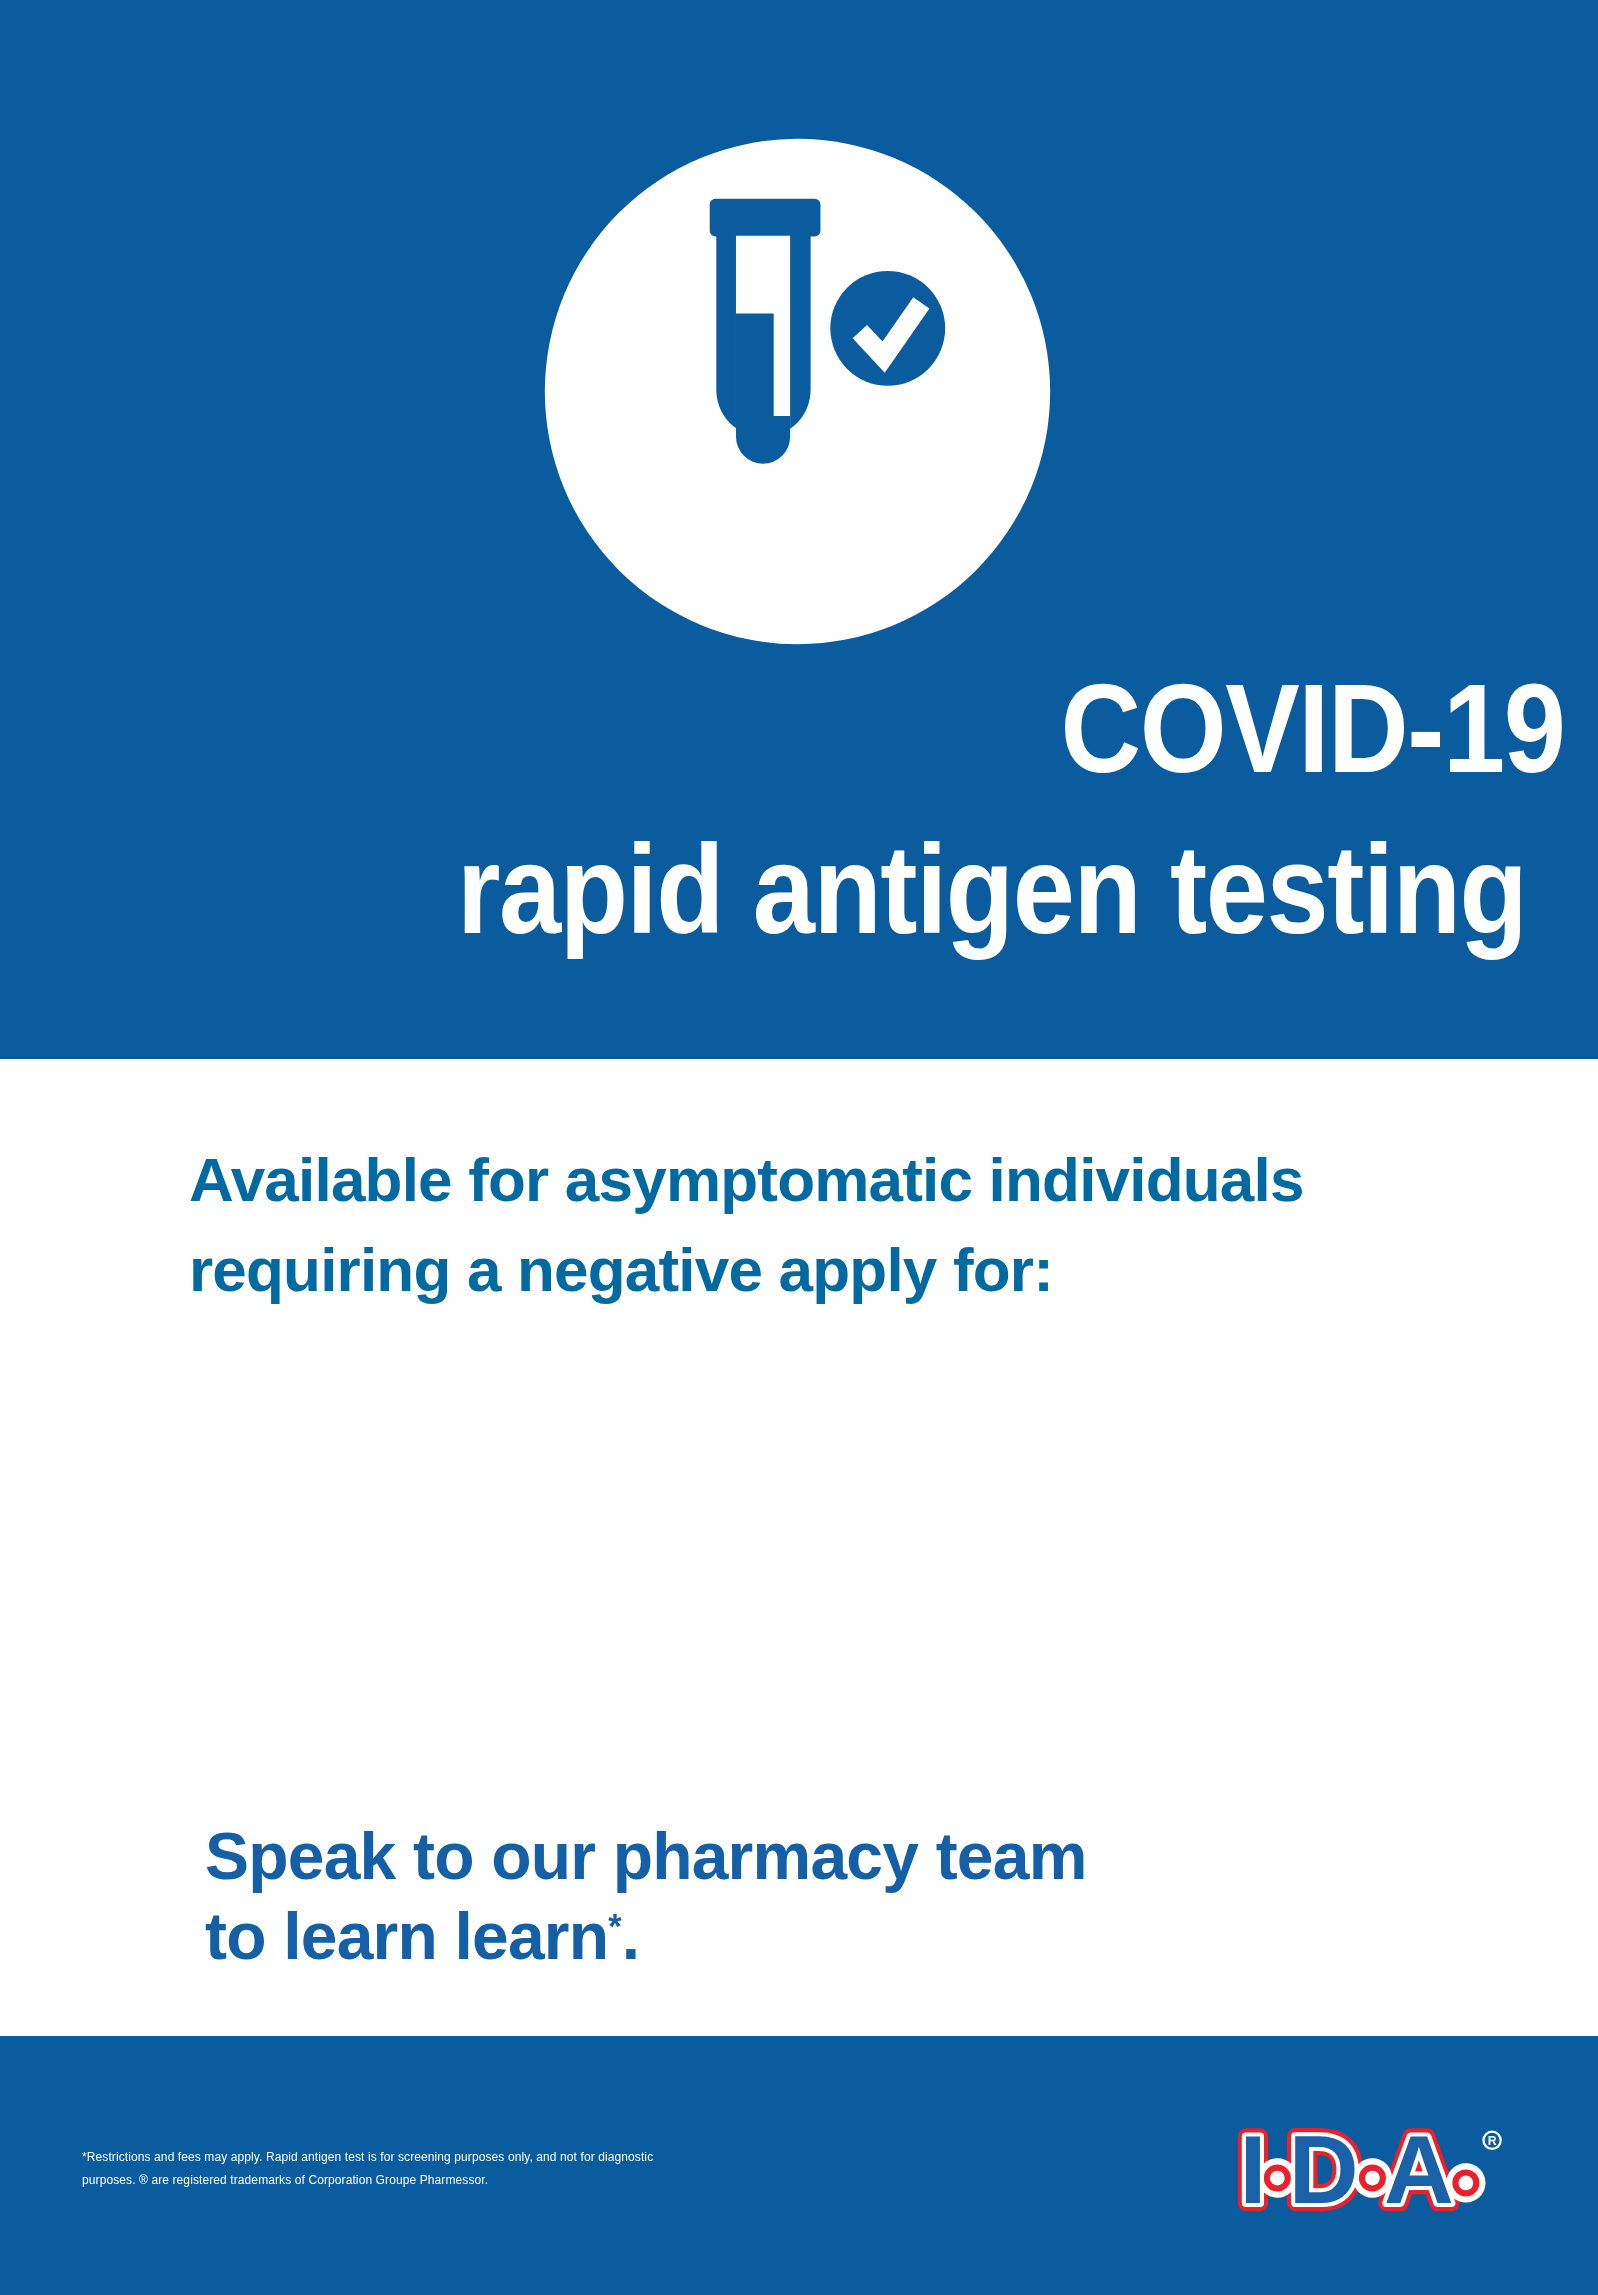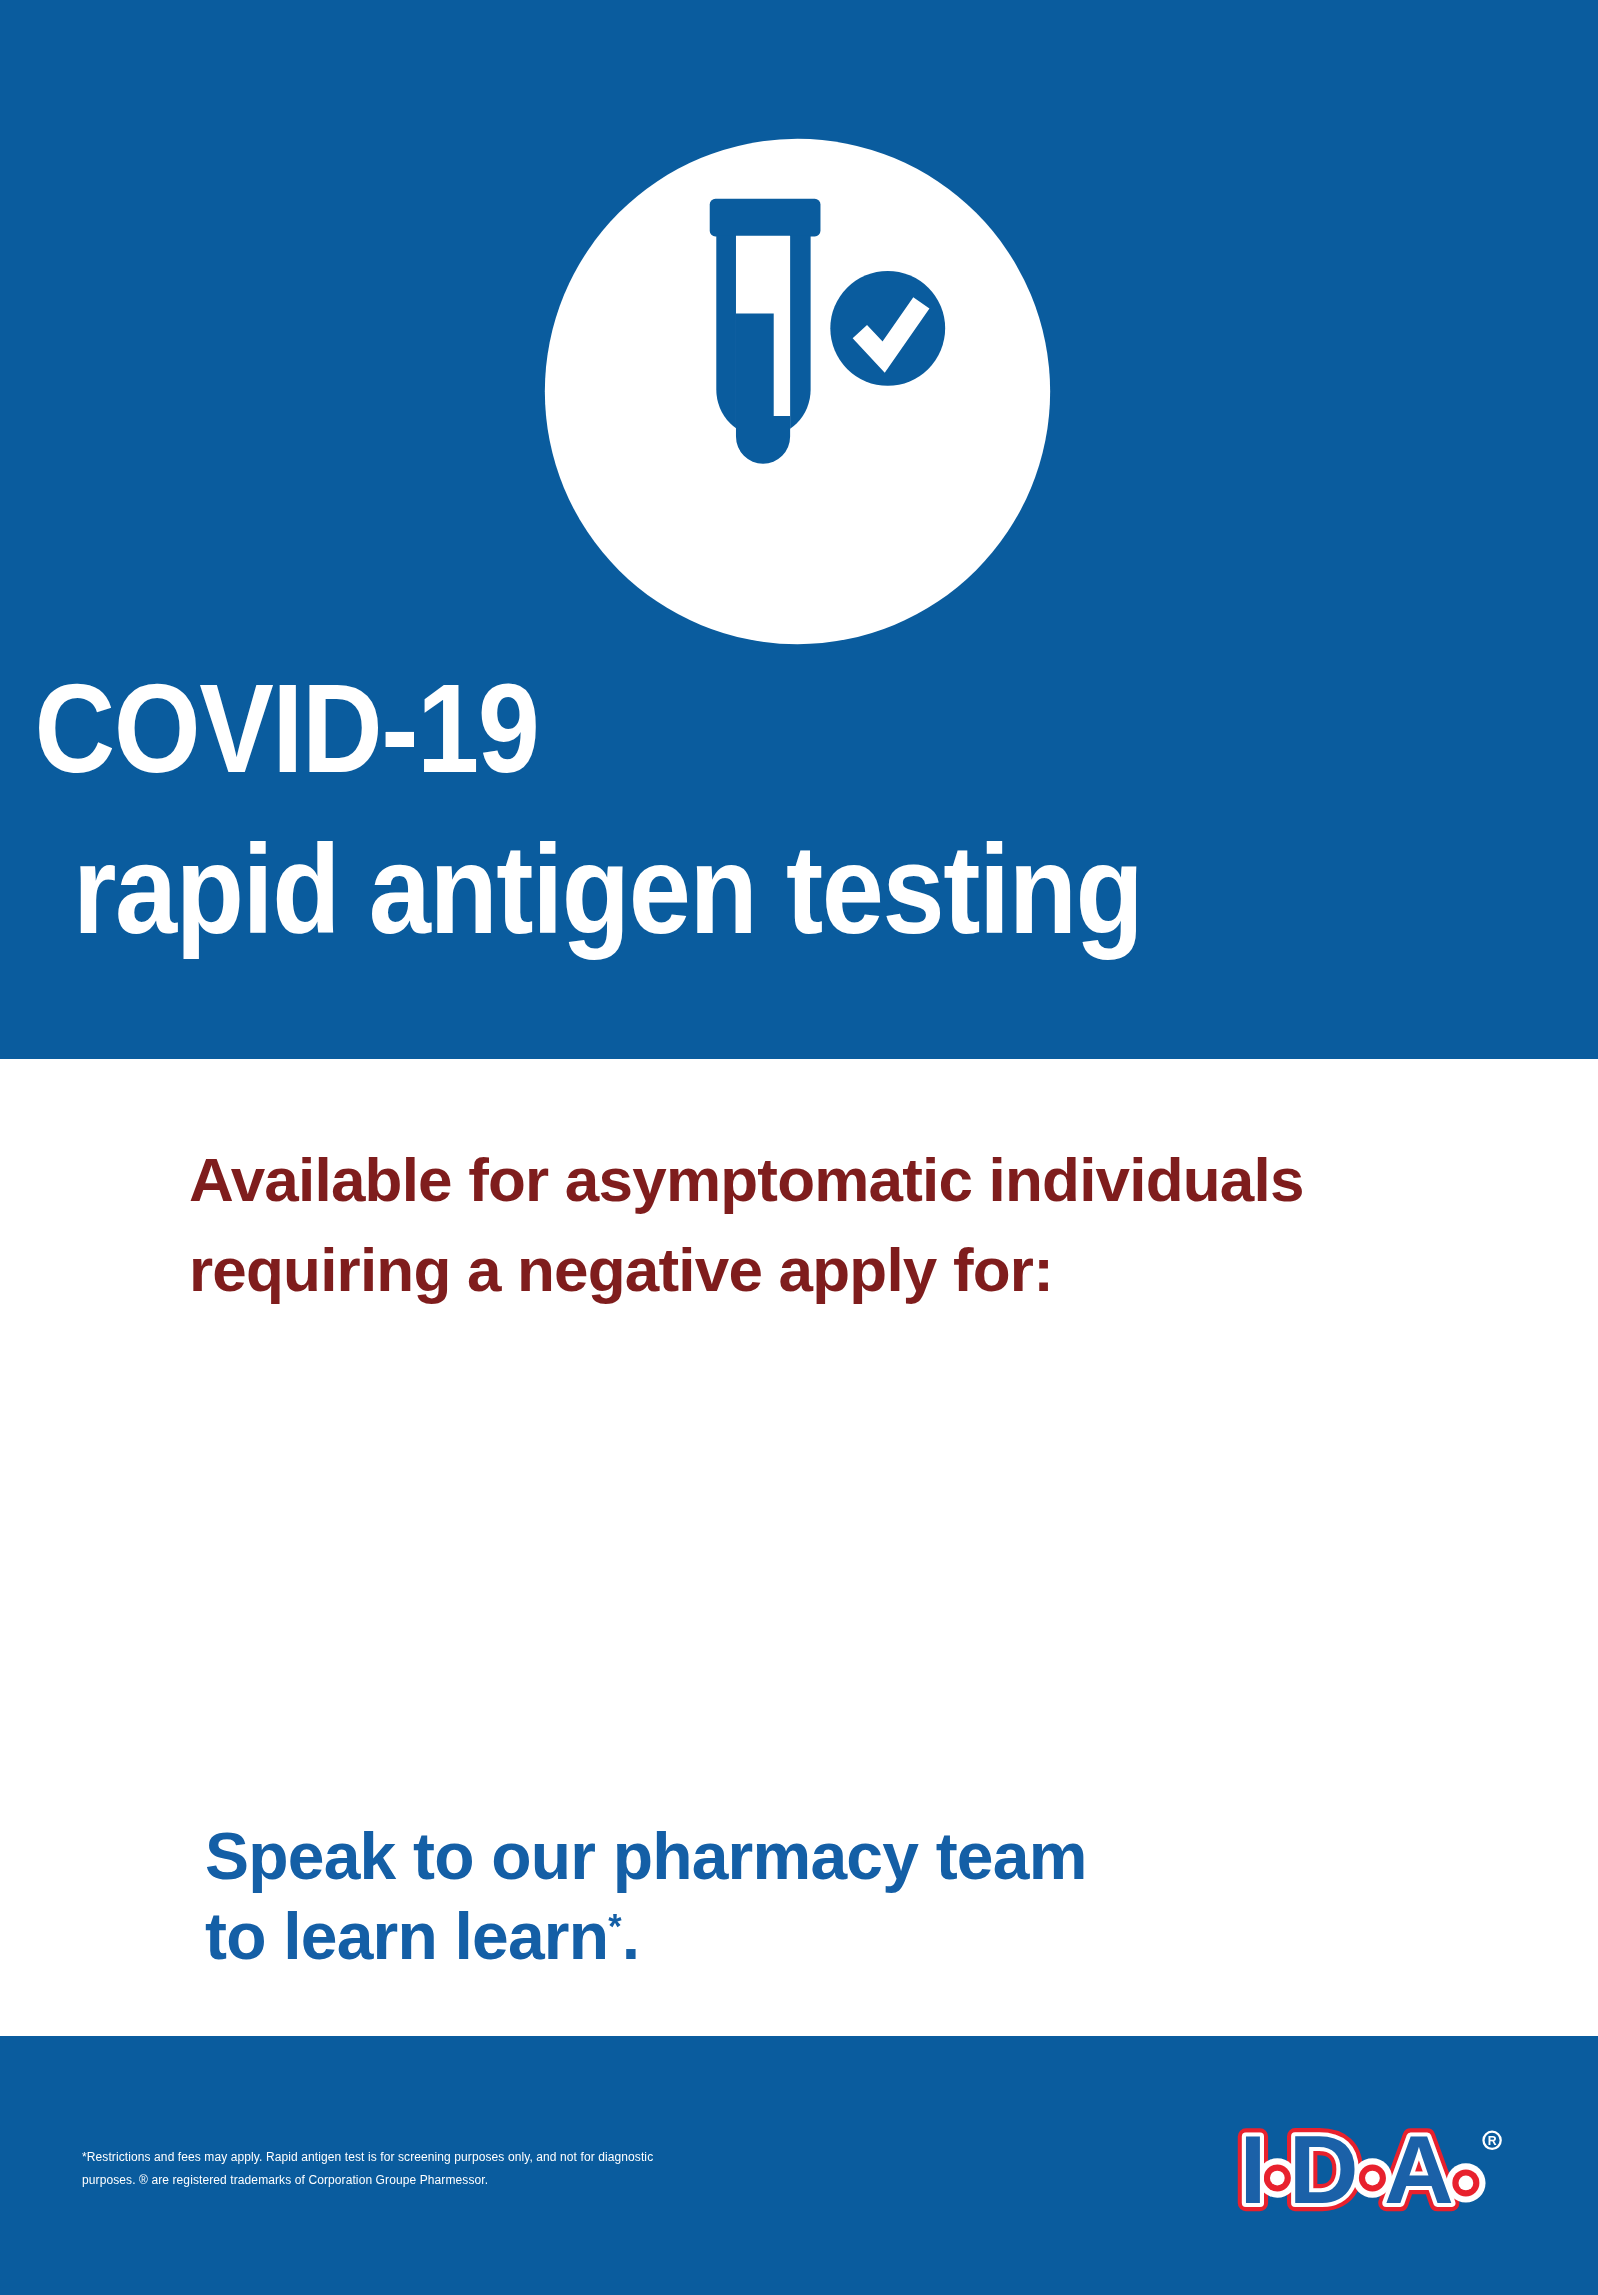--- a/index.html
+++ b/index.html
@@ -24,38 +24,38 @@
     position:absolute;left:0;top:2036px;width:1599px;height:260px;
     background:#0a5c9e;
   }
   
   .hero-icon{
     position:absolute;left:535px;top:129px;width:525px;height:525px;
   }
   
   .headline{
     position:absolute;left:0;top:648px;width:1599px;
-    text-align:left;
+    text-align:right;
     color:#ffffff;
     font-size:127px;
     line-height:161px;
     font-weight:bold;
     letter-spacing:-1.6px;
     margin:0;
   }
   .headline .tline{
     display:inline-block;
     transform:scaleX(0.88);
     transform-origin:50% 50%;
     white-space:nowrap;
   }
   
   .availability{
     position:absolute;left:189px;top:1135px;width:1312px;
-    color:#7f1d1d;
+    color:#0369a1;
     font-size:62px;
     line-height:90px;
     font-weight:bold;
     letter-spacing:-0.8px;
     margin:0;
   }
   .cta{
     position:absolute;left:189px;top:1800px;width:1312px;
     color:#145fa6;
     font-size:66px;

